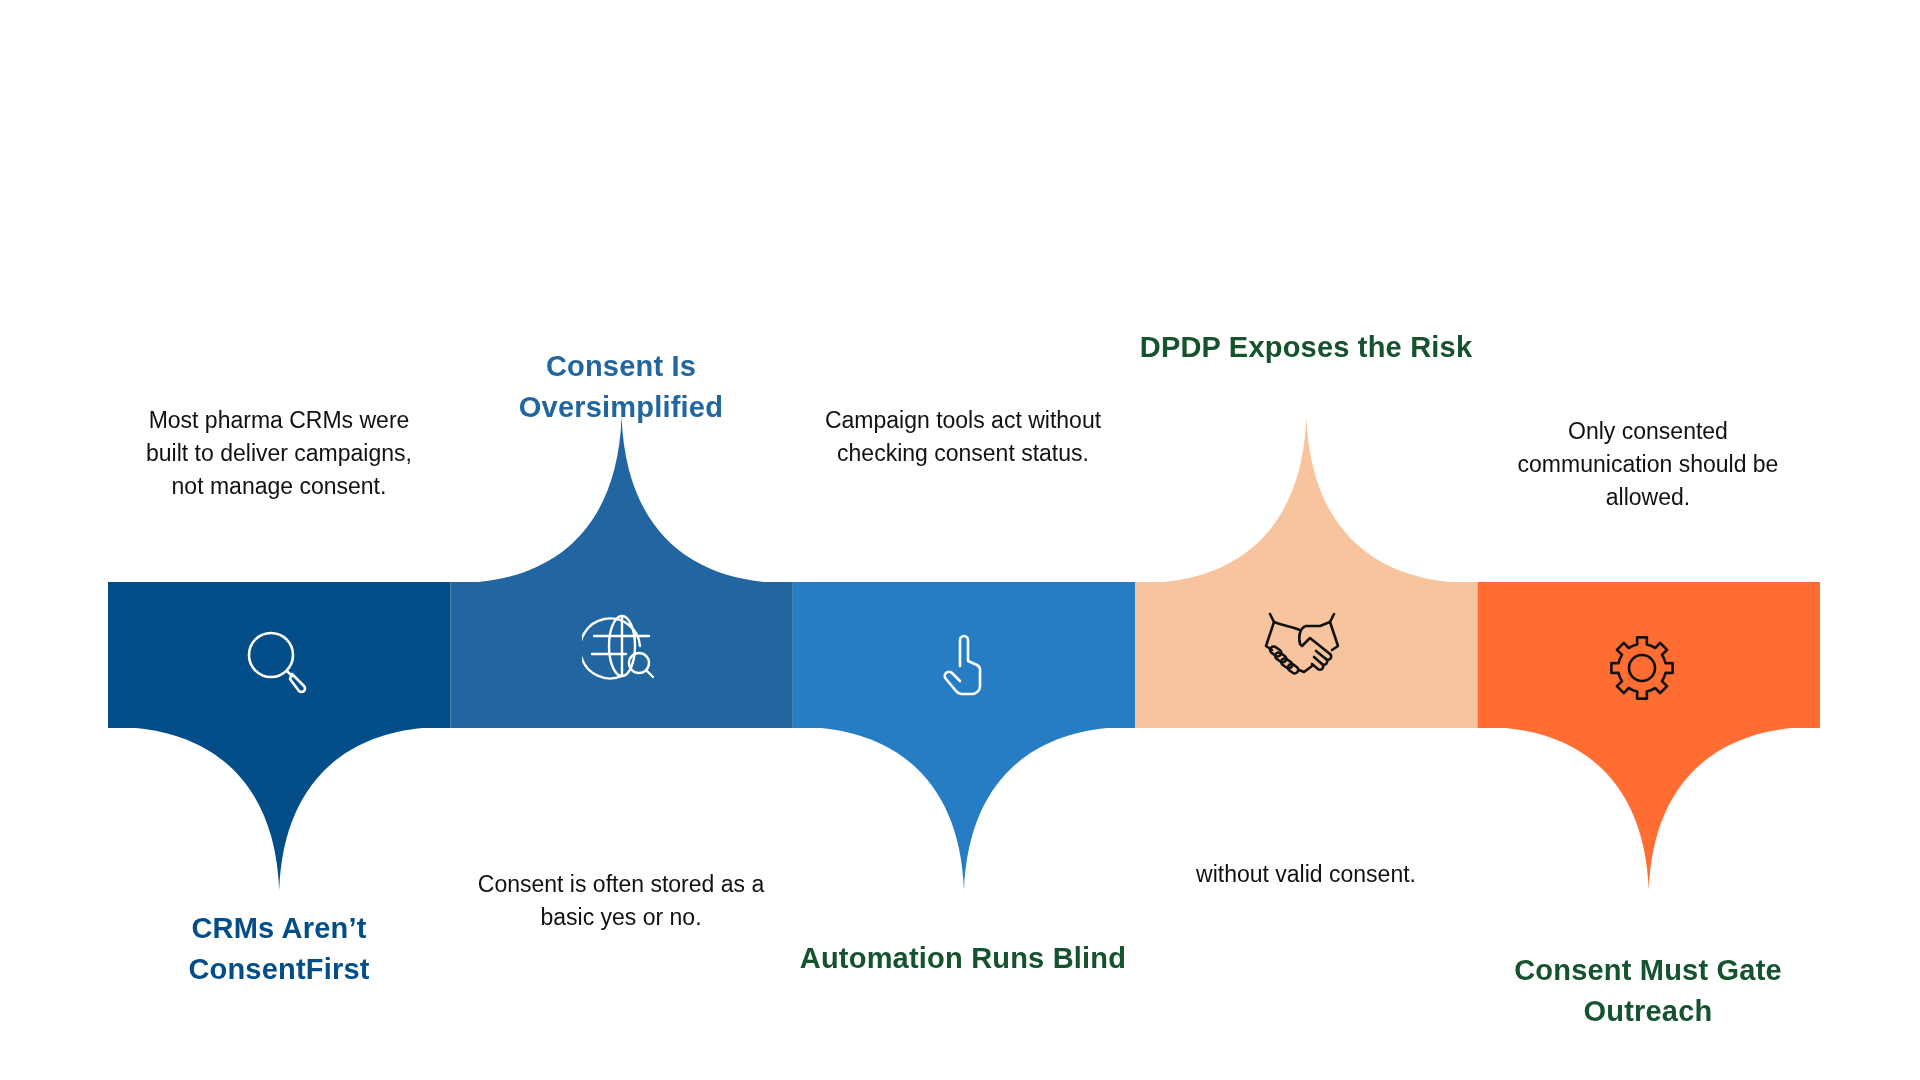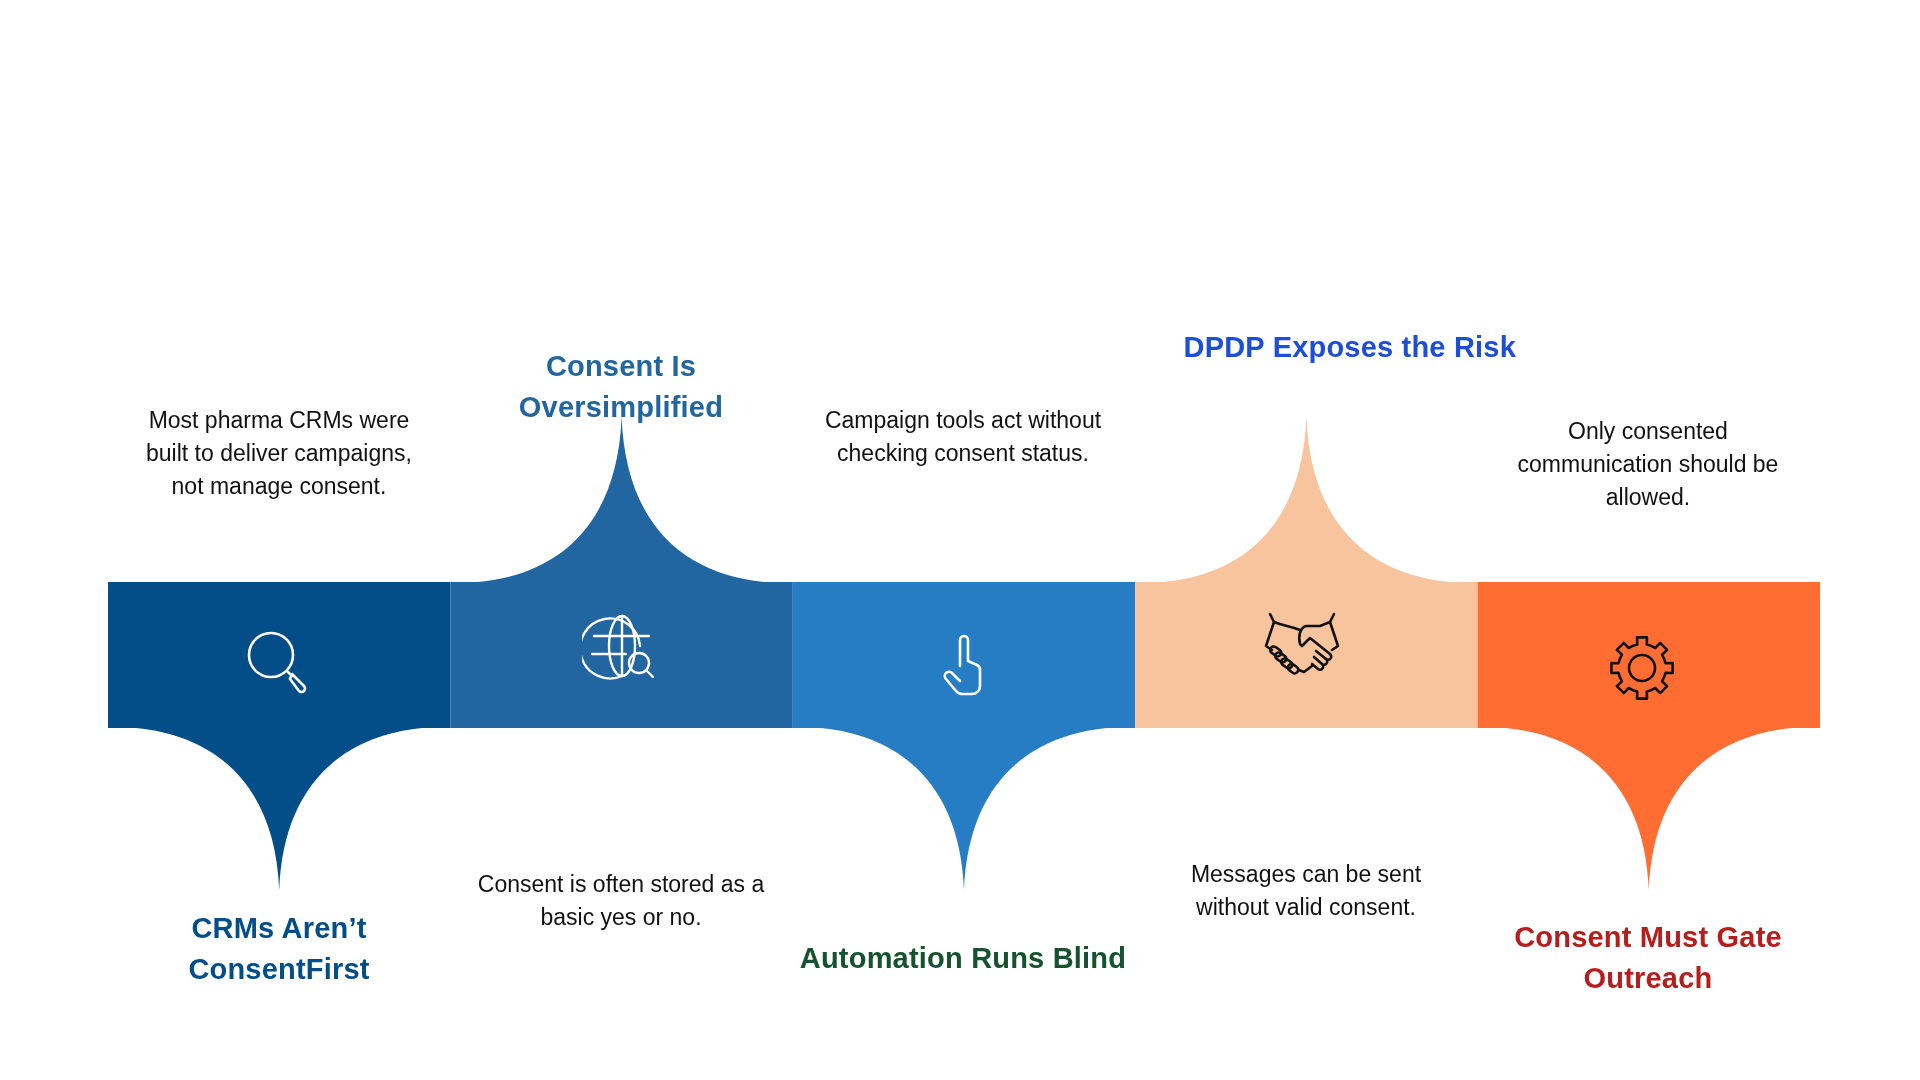--- a/index.html
+++ b/index.html
@@ -78,42 +78,41 @@
   <div>CRMs Aren’t</div>
   <div>ConsentFirst</div>
 </div>
 <div class="heading" style="left:411px;top:306px;color:#2166A0;margin-top:40px;">
   <div>Consent Is</div>
   <div>Oversimplified</div>
 </div>
 <div class="heading" style="left:753px;top:938px;color:#14532d;">
   <div>Automation Runs Blind</div>
 </div>
-<div class="heading" style="left:1096px;top:327px;color:#1d4ed8;text-align:right;">
+<div class="heading" style="left:1096px;top:327px;color:#14532d;">
   <div>DPDP Exposes the Risk</div>
 </div>
-<div class="heading" style="left:1438px;top:917px;color:#b91c1c;">
+<div class="heading" style="left:1438px;top:950px;color:#14532d;">
   <div>Consent Must Gate</div>
   <div>Outreach</div>
 </div>
 
 <div class="desc" style="left:89px;top:404px;">
   <div>Most pharma CRMs were</div>
   <div>built to deliver campaigns,</div>
   <div>not manage consent.</div>
 </div>
 <div class="desc" style="left:431px;top:868px;">
   <div>Consent is often stored as a</div>
   <div>basic yes or no.</div>
 </div>
 <div class="desc" style="left:773px;top:404px;">
   <div>Campaign tools act without</div>
   <div>checking consent status.</div>
 </div>
 <div class="desc" style="left:1116px;top:858px;">
-  <div>Messages can be sent</div>
   <div>without valid consent.</div>
 </div>
 <div class="desc" style="left:1458px;top:404px;margin-top:11px;">
   <div>Only consented</div>
   <div>communication should be</div>
   <div>allowed.</div>
 </div>
 
 </body></html>

